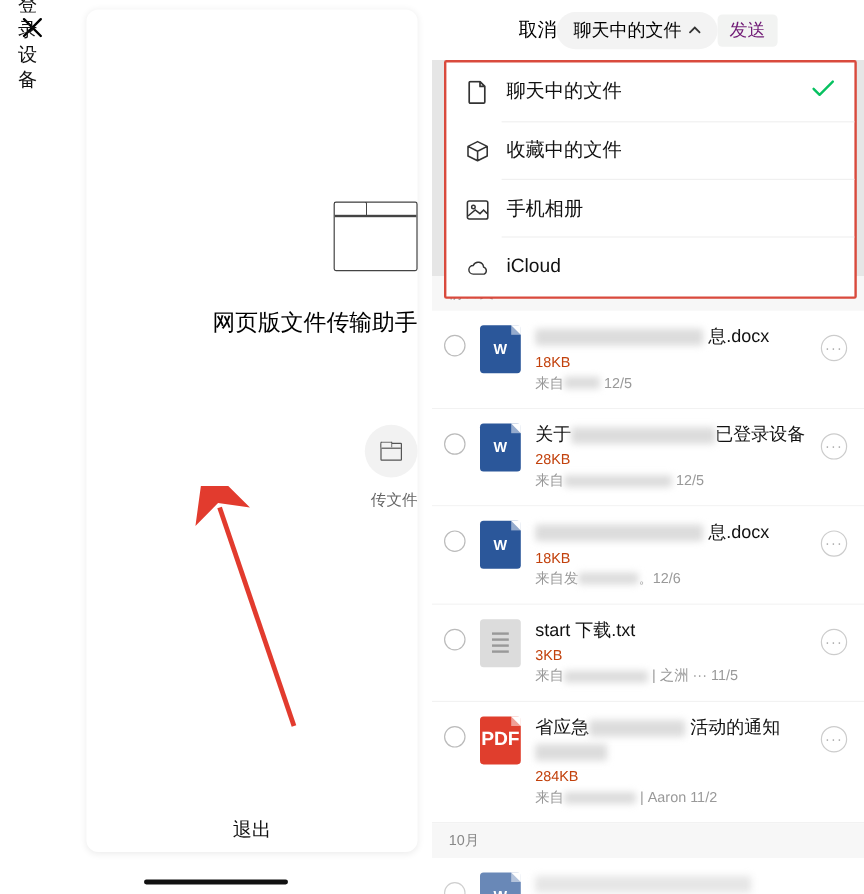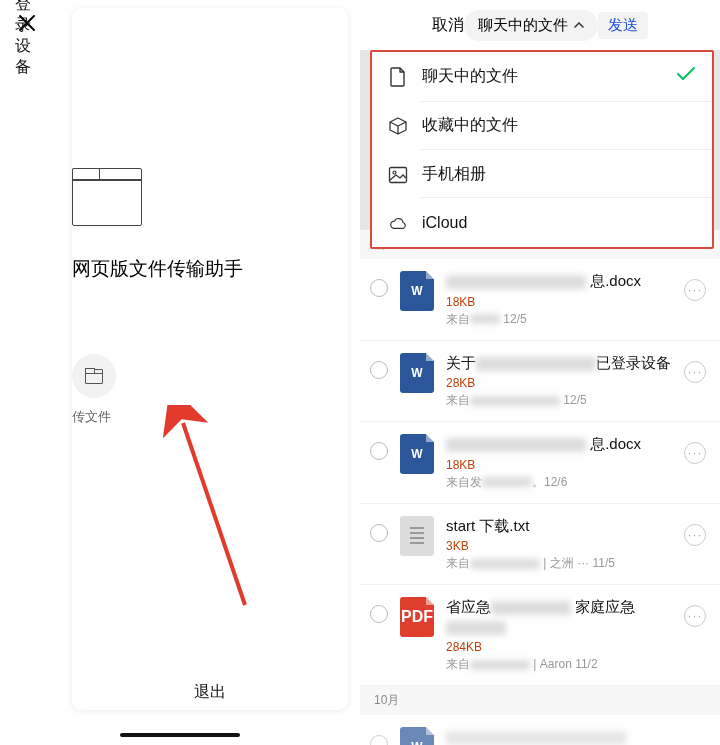--- a/index.html
+++ b/index.html
@@ -43,21 +43,21 @@
       font-weight: 500;
       color: #111;
     }
     .card {
       margin: 8px 12px 35px 12px;
       flex: 1;
       border-radius: 10px;
       box-shadow: 0 1px 6px rgba(0,0,0,0.08);
       display: flex;
       flex-direction: column;
-      align-items: flex-start;
+      align-items: flex-end;
       padding-top: 160px;
       position: relative;
     }
     .big-folder {
       width: 70px;
       height: 58px;
       border: 1.5px solid #444;
       border-radius: 2px;
       position: relative;
     }
@@ -188,21 +188,21 @@
       display: flex;
       align-items: center;
       gap: 6px;
     }
     .chevron-up {
       display: inline-block;
       font-size: 12px;
     }
     .send-btn {
       font-size: 15px;
-      color: #1d4ed8;
+      color: #701a75;
       background: #f2f3f2;
       padding: 4px 10px;
       border-radius: 4px;
     }
     
     
     .dropdown-menu {
       position: absolute;
       top: 50px;
       left: 10px;
@@ -499,21 +499,21 @@
         <div class="file-size">3KB</div>
         <div class="file-meta"><span>来自</span><span class="blur" style="width:70px;height:10px;">x</span> <span>| 之洲 ··· 11/5</span></div>
       </div>
       <div class="more-btn">···</div>
     </div>
 
     <div class="file-row">
       <div class="radio"></div>
       <div class="file-icon pdf">PDF<span class="corner"></span></div>
       <div class="file-info">
-        <div class="file-name"><span>省应急</span><span class="blur" style="width:80px;height:14px;">x</span> <span>家庭应急</span><span class="blur" style="width:60px;height:14px;">x</span></div>
+        <div class="file-name"><span>省应急</span><span class="blur" style="width:80px;height:14px;">x</span> <span>活动的通知</span><span class="blur" style="width:60px;height:14px;">x</span></div>
         <div class="file-size">284KB</div>
         <div class="file-meta"><span>来自</span><span class="blur" style="width:60px;height:10px;">x</span> <span>| Aaron 11/2</span></div>
       </div>
       <div class="more-btn">···</div>
     </div>
 
     <div class="section-label">10月</div>
     <div class="file-row" style="opacity:0.7">
       <div class="radio"></div>
       <div class="file-icon word">W<span class="corner"></span></div>

